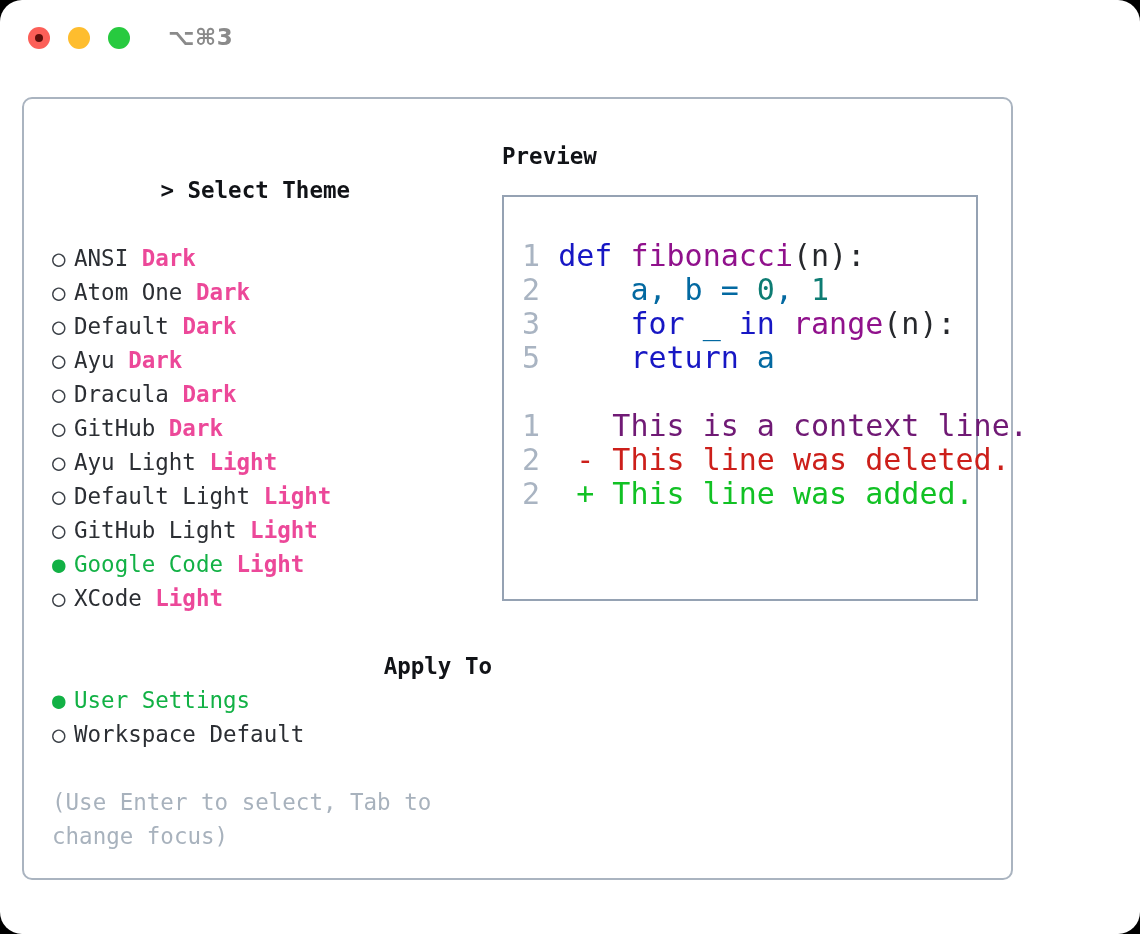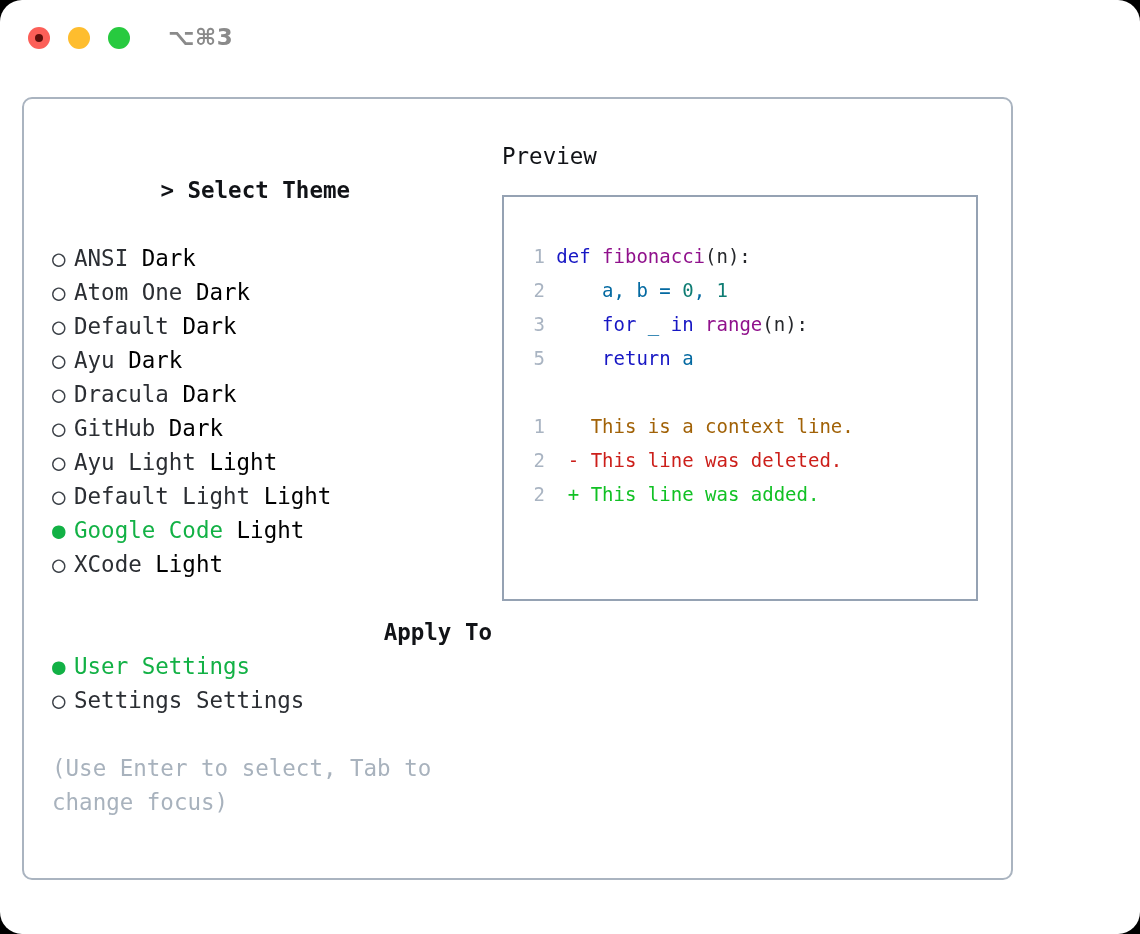--- a/index.html
+++ b/index.html
@@ -101,21 +101,21 @@
   }
   .prompt-caret { font-weight: bold; color: #111317; }
   .marker {
     display: inline-block;
     width: 22px;
     color: #3c4148;
   }
   .marker.sel { color: #12b145; }
   .theme-name { color: #2b2e33; }
   .theme-name.sel { color: #12b145; }
-  .theme-tag { color: #000000; }
+  .theme-tag { color: #ec4899; font-weight: bold; }
   .apply-heading {
     padding-left: 22px;
     font-weight: bold;
     color: #111317;
     text-align: right;
   }
   .spacer { height: 34px; }
   #hint-text {
     margin-top: 34px;
     font-size: 22.5px;
@@ -127,52 +127,51 @@
 
   
   #preview-column {
     position: absolute;
     left: 478px;
     top: 40px;
     width: 500px;
   }
   #preview-title {
     font-size: 22.5px;
-    font-weight: normal;
+    font-weight: bold;
     color: #111317;
     line-height: 34px;
   }
   #preview-box {
     margin-top: 22px;
     width: 476px;
     height: 406px;
     border: 2px solid #95a2b3;
     box-sizing: border-box;
     background: #ffffff;
     padding: 42px 0 0 0;
   }
   .code-line {
-    font-size: 19px;
+    font-size: 30px;
     line-height: 34px;
     white-space: pre;
-    padding-left: 18px;
   }
   .gutter {
     color: #a9b4c2;
     display: inline-block;
     width: 2ch;
     text-align: right;
   }
   .code-body { color: #0369a1; }
   .tok-kw   { color: #1717c4; }
   .tok-fn   { color: #90118c; }
   .tok-num  { color: #0e7c73; }
   .tok-punct{ color: #26282c; }
   .diff-gap { height: 34px; }
-  .diff-ctx { color: #a16207; }
+  .diff-ctx { color: #701a75; }
   .diff-del { color: #cc1f1a; }
   .diff-add { color: #11c124; }
 </style>
 </head>
 <body>
 
 <div id="app-window">
 
   <div id="titlebar">
     <div class="traffic-lights">
@@ -193,31 +192,32 @@
 
       <div id="theme-items">
           <div class="line"><span class="marker">○ </span><span class="theme-name">ANSI</span><span> </span><span class="theme-tag">Dark</span></div>
           <div class="line"><span class="marker">○ </span><span class="theme-name">Atom One</span><span> </span><span class="theme-tag">Dark</span></div>
           <div class="line"><span class="marker">○ </span><span class="theme-name">Default</span><span> </span><span class="theme-tag">Dark</span></div>
           <div class="line"><span class="marker">○ </span><span class="theme-name">Ayu</span><span> </span><span class="theme-tag">Dark</span></div>
           <div class="line"><span class="marker">○ </span><span class="theme-name">Dracula</span><span> </span><span class="theme-tag">Dark</span></div>
           <div class="line"><span class="marker">○ </span><span class="theme-name">GitHub</span><span> </span><span class="theme-tag">Dark</span></div>
           <div class="line"><span class="marker">○ </span><span class="theme-name">Ayu Light</span><span> </span><span class="theme-tag">Light</span></div>
           <div class="line"><span class="marker">○ </span><span class="theme-name">Default Light</span><span> </span><span class="theme-tag">Light</span></div>
+          <div class="line"><span class="marker">○ </span><span class="theme-name">GitHub Light</span><span> </span><span class="theme-tag">Light</span></div>
           <div class="line"><span class="marker sel">● </span><span class="theme-name sel">Google Code</span><span> </span><span class="theme-tag">Light</span></div>
           <div class="line"><span class="marker">○ </span><span class="theme-name">XCode</span><span> </span><span class="theme-tag">Light</span></div>
         </div>
 
       <div class="spacer"></div>
 
       <div class="line apply-heading">Apply To</div>
 
       <div id="apply-items">
           <div class="line"><span class="marker sel">● </span><span class="theme-name sel">User Settings</span></div>
-          <div class="line"><span class="marker">○ </span><span class="theme-name">Settings Settings</span></div>
+          <div class="line"><span class="marker">○ </span><span class="theme-name">Workspace Default</span></div>
         </div>
 
       <div id="hint-text">(Use Enter to select, Tab to change focus)</div>
     </div>
 
     <div id="preview-column">
       <div id="preview-title">Preview</div>
       <div id="preview-box">
         <div id="code-lines">
             <div class="code-line"><span class="gutter">1</span><span> </span><span class="tok-kw">def </span><span class="tok-fn">fibonacci</span><span class="tok-punct">(n):</span></div>

